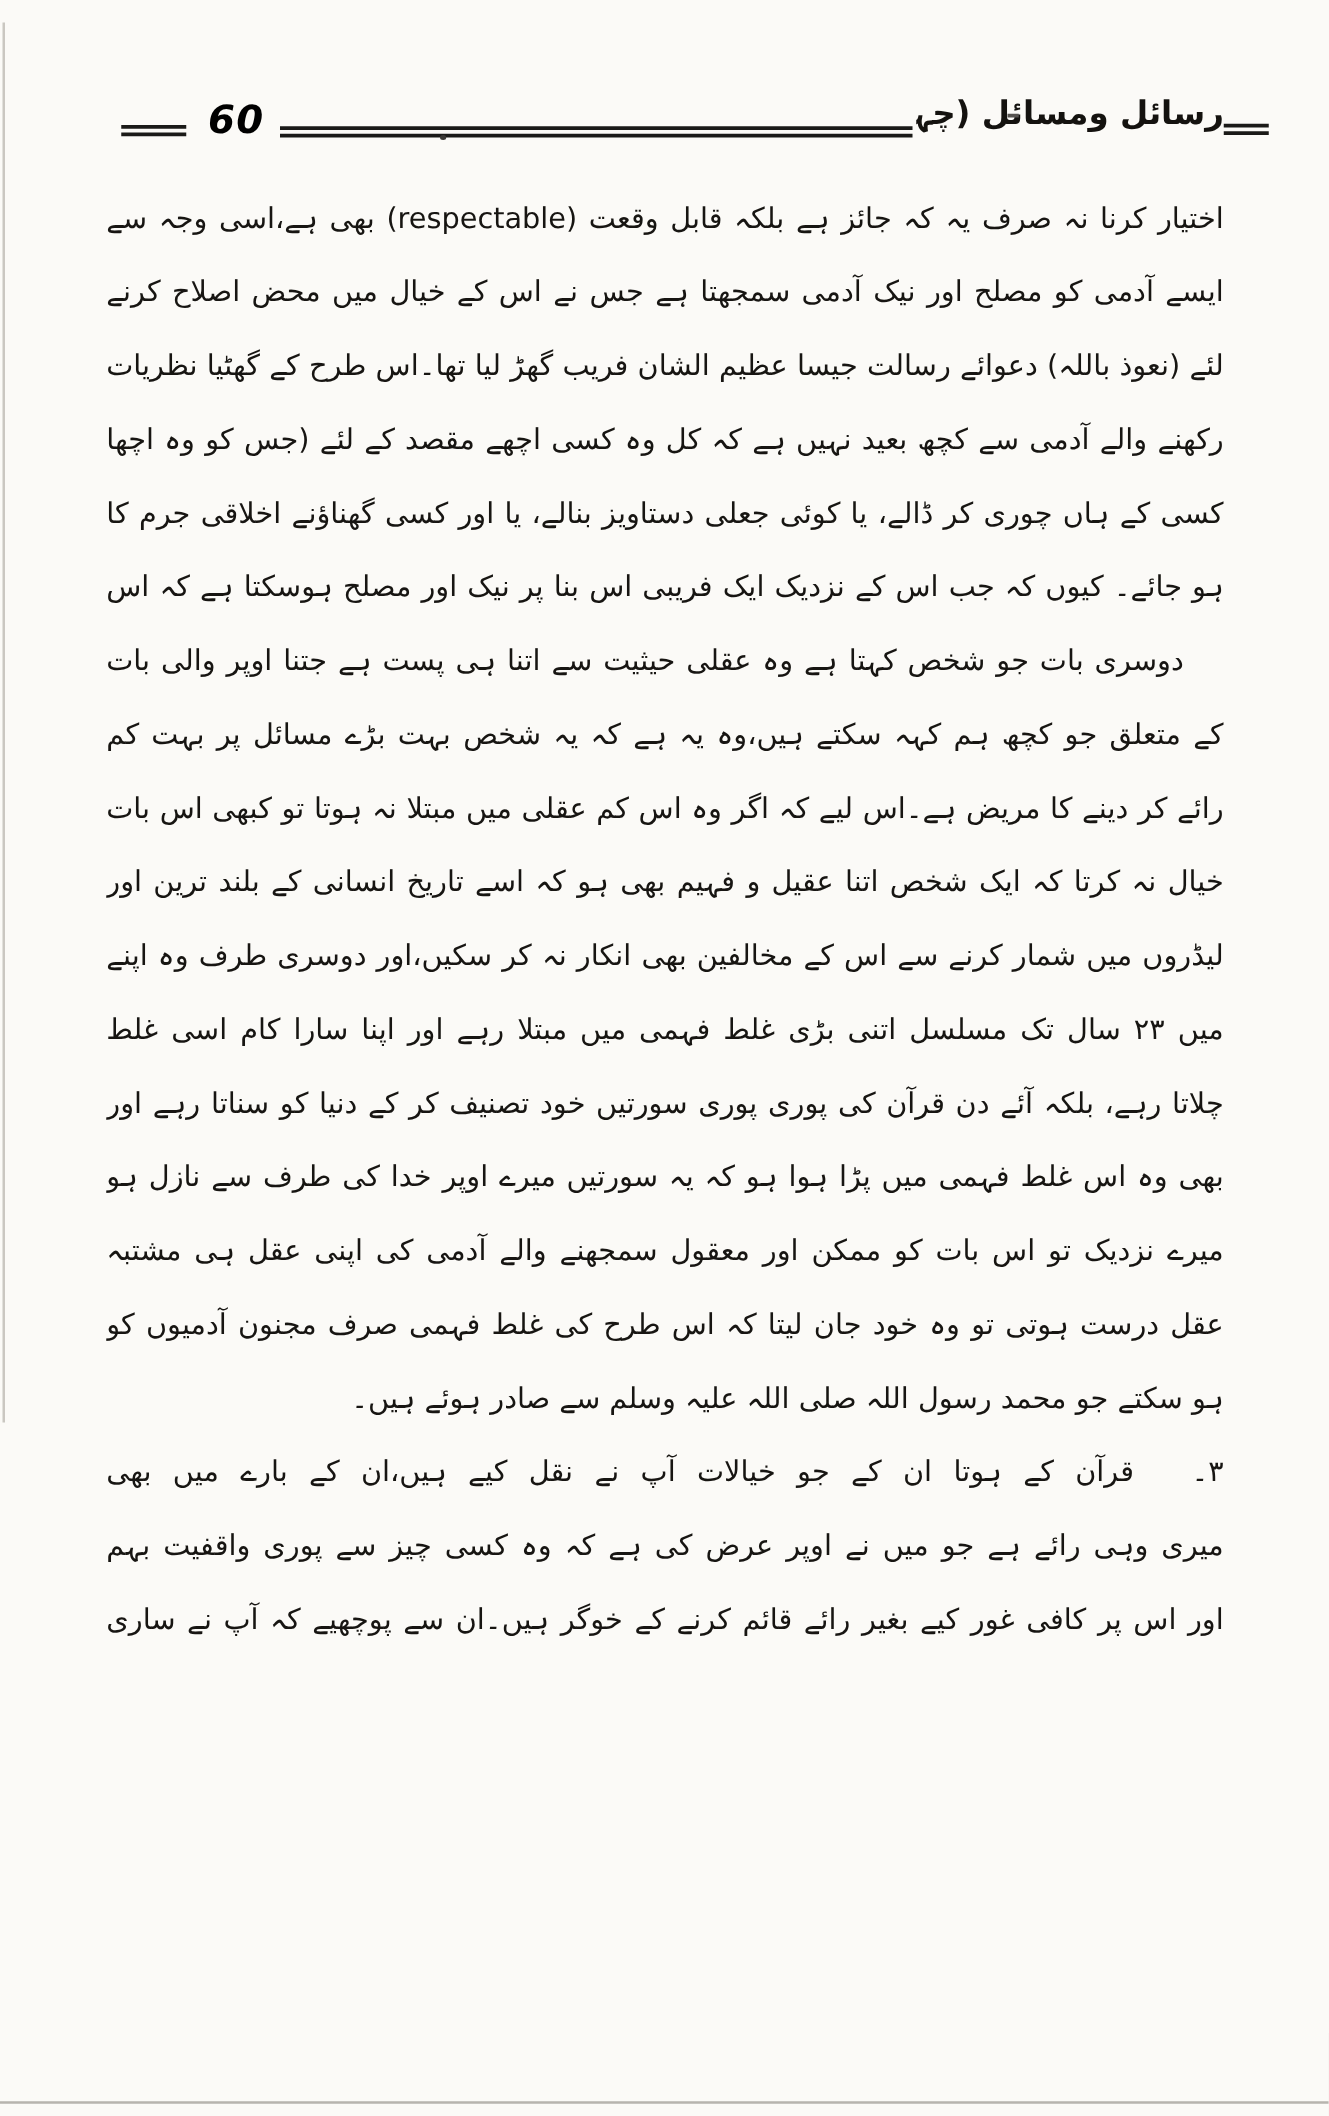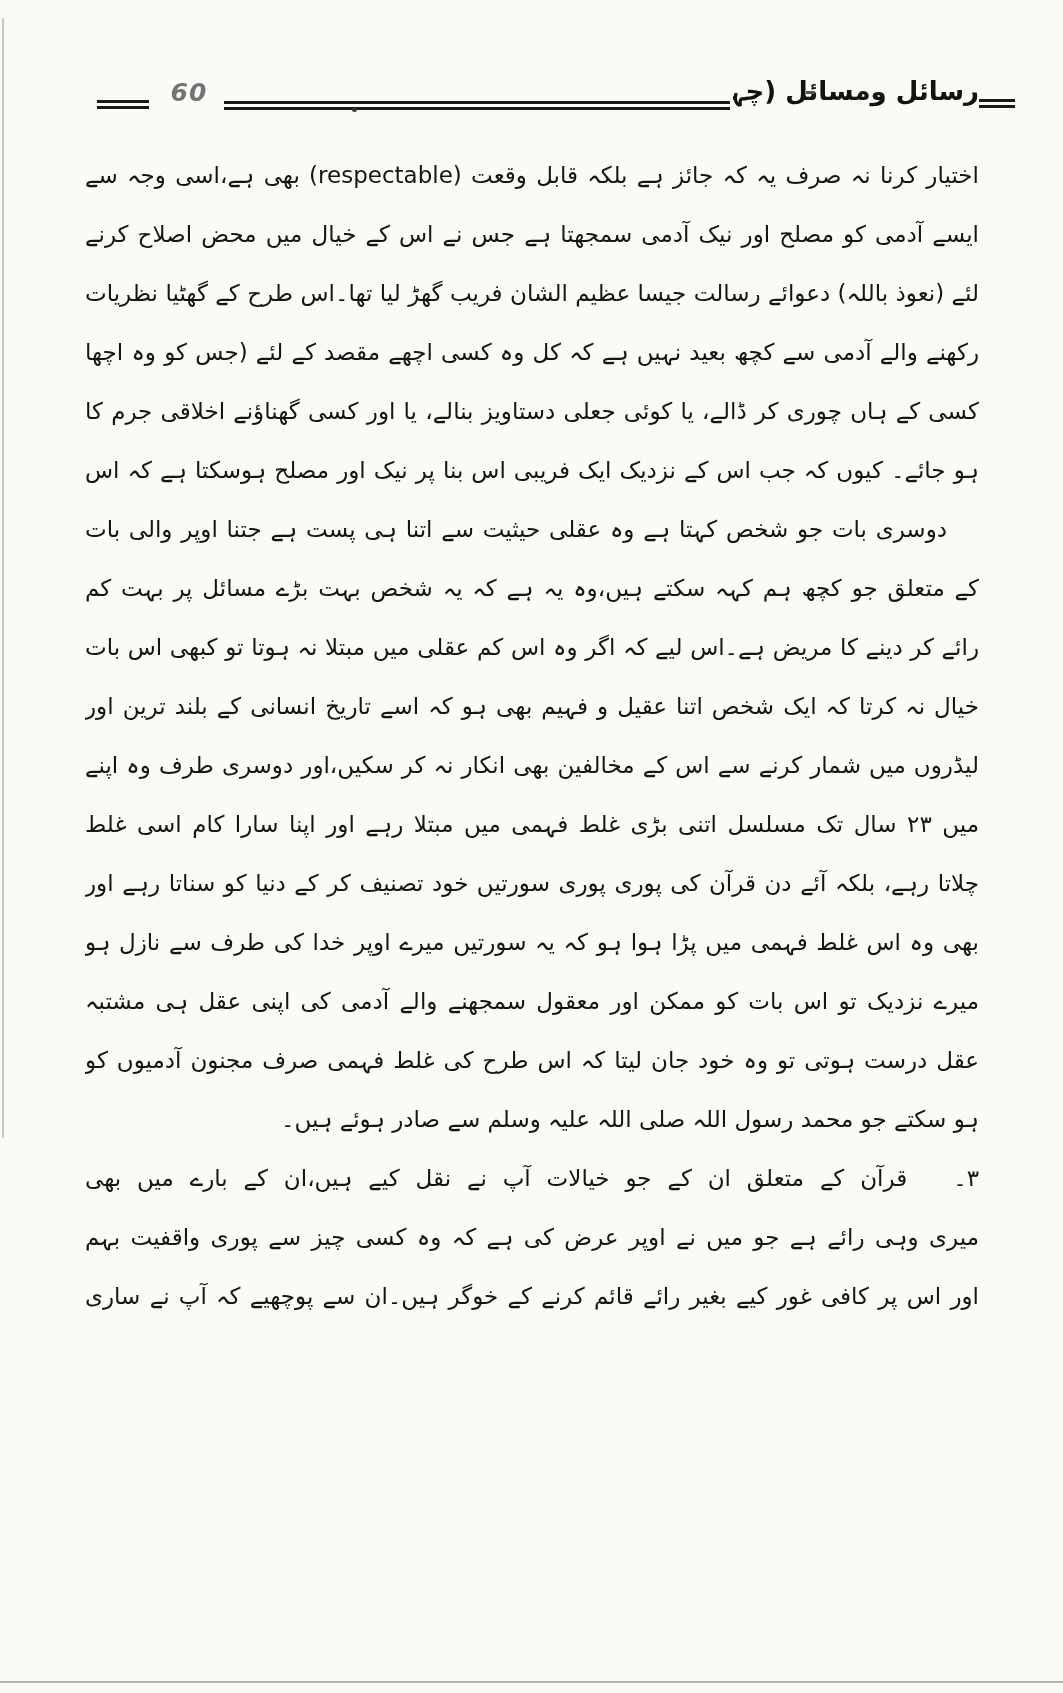--- a/index.html
+++ b/index.html
@@ -9,21 +9,21 @@
     background:#fbfaf7;color:#151413;
   }
   
   .hrule{position:absolute;height:3px;border-top:3px solid #1b1a18;border-bottom:3px solid #1b1a18;}
   .rule-left{left:97px;top:100px;width:52px;}
   .rule-center{left:224px;top:101px;width:506px;}
   .rule-right{left:979px;top:99px;width:36px;}
   .page-number{
     position:absolute;left:160px;top:78px;width:58px;text-align:center;
     font-family:"DejaVu Sans",sans-serif;font-style:italic;font-weight:bold;
-    font-size:25px;letter-spacing:1px;color:#737373;
+    font-size:31px;letter-spacing:1px;color:#000000;
   }
   .book-title{
     position:absolute;left:733px;top:64px;width:246px;height:54px;line-height:54px;
     direction:rtl;text-align:center;font-weight:bold;font-size:26px;color:#14120f;
     white-space:nowrap;overflow:hidden;
   }
   
   .page-body{
     position:absolute;left:85px;top:146px;width:894px;
     direction:rtl;font-size:23px;color:#171512;
@@ -66,21 +66,21 @@
     <div class="line">رائے کر دینے کا مریض ہے۔اس لیے کہ اگر وہ اس کم عقلی میں مبتلا نہ ہوتا تو کبھی اس بات کو ممکن</div>
     <div class="line">خیال نہ کرتا کہ ایک شخص اتنا عقیل و فہیم بھی ہو کہ اسے تاریخ انسانی کے بلند ترین اور کامیاب ترین</div>
     <div class="line">لیڈروں میں شمار کرنے سے اس کے مخالفین بھی انکار نہ کر سکیں،اور دوسری طرف وہ اپنے بارے</div>
     <div class="line">میں ۲۳ سال تک مسلسل اتنی بڑی غلط فہمی میں مبتلا رہے اور اپنا سارا کام اسی غلط فہمی کی بنیاد پر</div>
     <div class="line">چلاتا رہے، بلکہ آئے دن قرآن کی پوری پوری سورتیں خود تصنیف کر کے دنیا کو سناتا رہے اور پھر</div>
     <div class="line">بھی وہ اس غلط فہمی میں پڑا ہوا ہو کہ یہ سورتیں میرے اوپر خدا کی طرف سے نازل ہو رہی ہیں۔</div>
     <div class="line">میرے نزدیک تو اس بات کو ممکن اور معقول سمجھنے والے آدمی کی اپنی عقل ہی مشتبہ ہے۔اس کی</div>
     <div class="line">عقل درست ہوتی تو وہ خود جان لیتا کہ اس طرح کی غلط فہمی صرف مجنون آدمیوں کو لاحق ہوا کرتی</div>
     <div class="line short">ہو سکتے جو محمد رسول اللہ صلی اللہ علیہ وسلم سے صادر ہوئے ہیں۔</div>
     <div class="line">
-      <span class="marker">۳۔</span><span>قرآن کے متعلق ان کے جو خیالات آپ نے نقل کیے ہیں،ان کے بارے میں بھی</span>
+      <span class="marker">۳۔</span><span>قرآن کے ہوتا ان کے جو خیالات آپ نے نقل کیے ہیں،ان کے بارے میں بھی</span>
     </div>
     <div class="line">میری وہی رائے ہے جو میں نے اوپر عرض کی ہے کہ وہ کسی چیز سے پوری واقفیت بہم پہنچائے بغیر</div>
     <div class="line">اور اس پر کافی غور کیے بغیر رائے قائم کرنے کے خوگر ہیں۔ان سے پوچھیے کہ آپ نے ساری عمر</div>
   </div>
 
   <div class="scan-edge-left"></div>
   <div class="scan-edge-bottom"></div>
   <div class="speck-a"></div>
   <div class="speck-b"></div>
 

